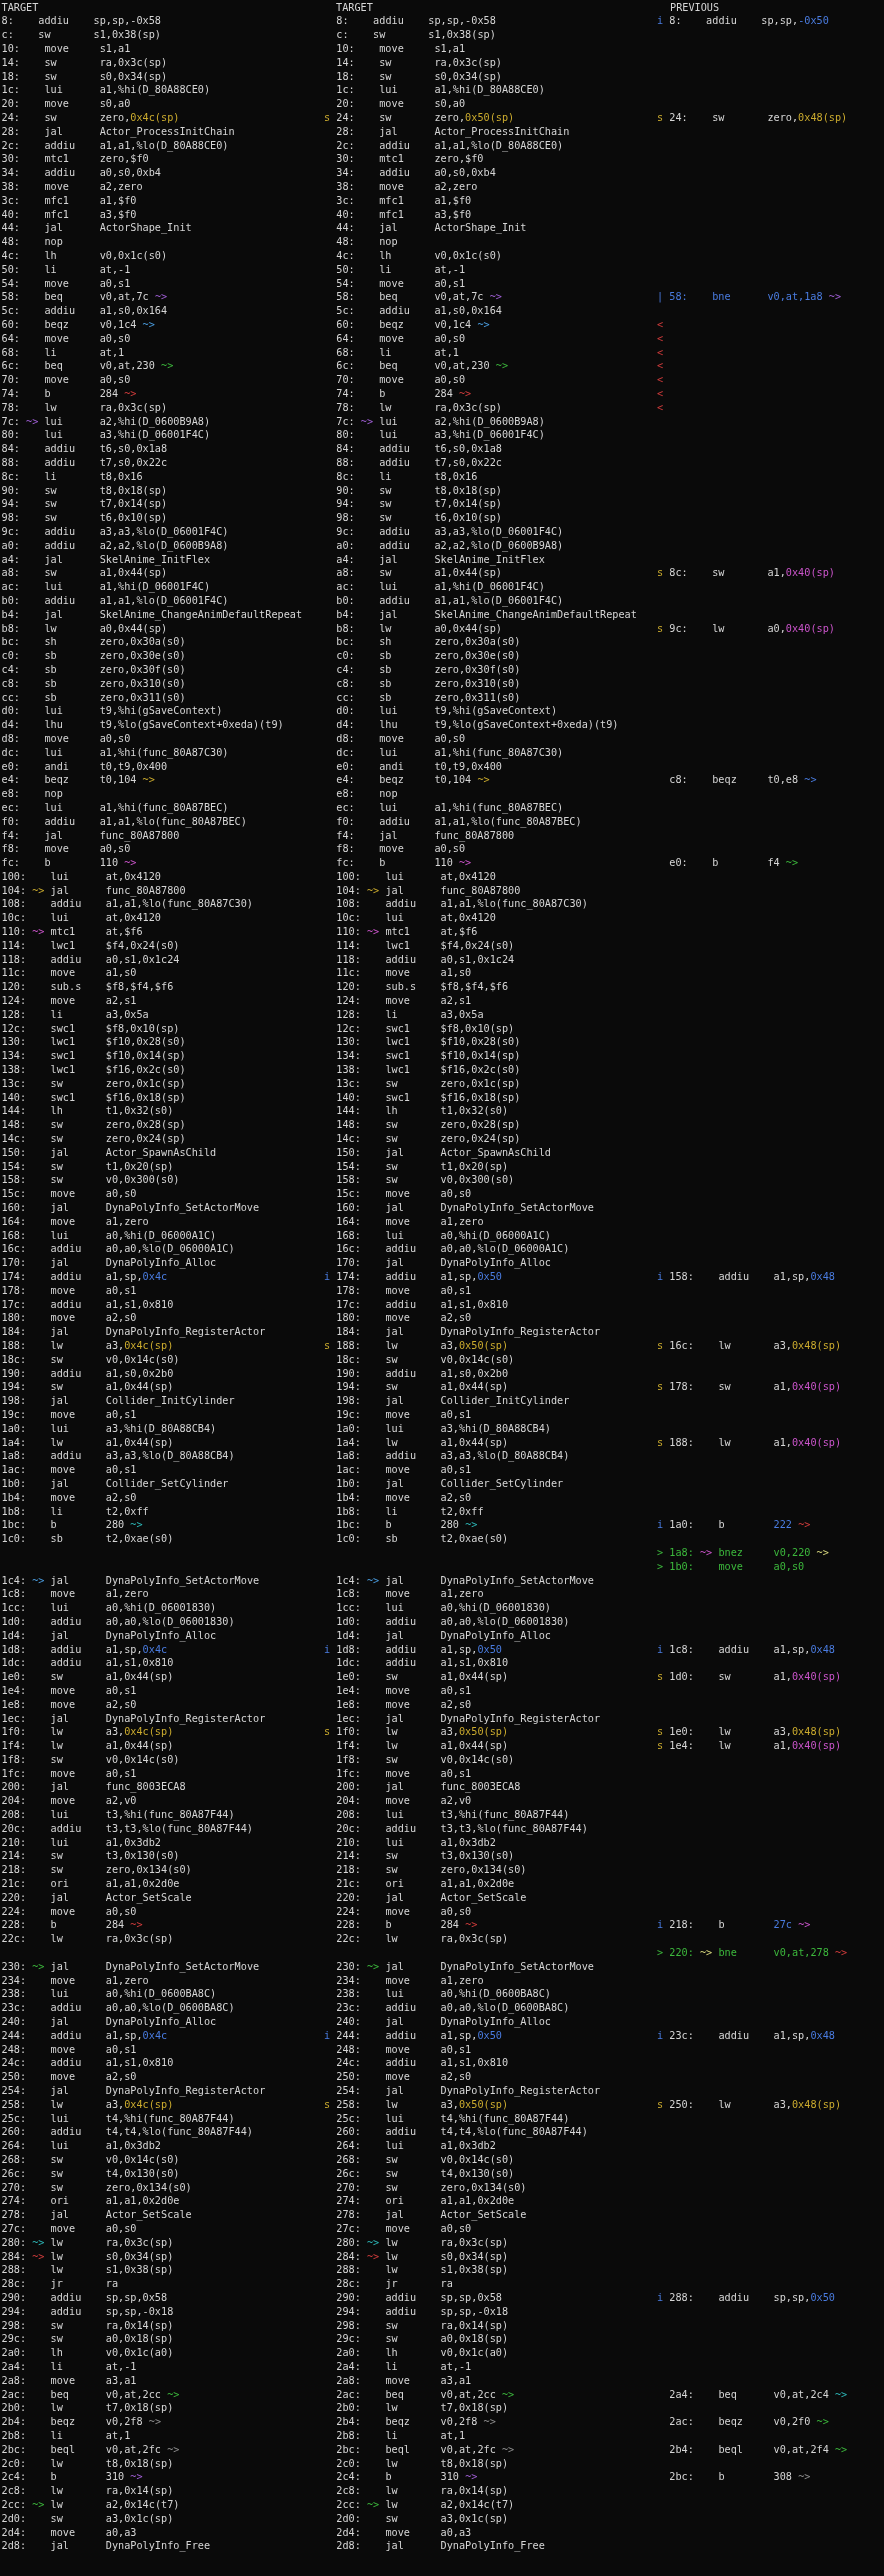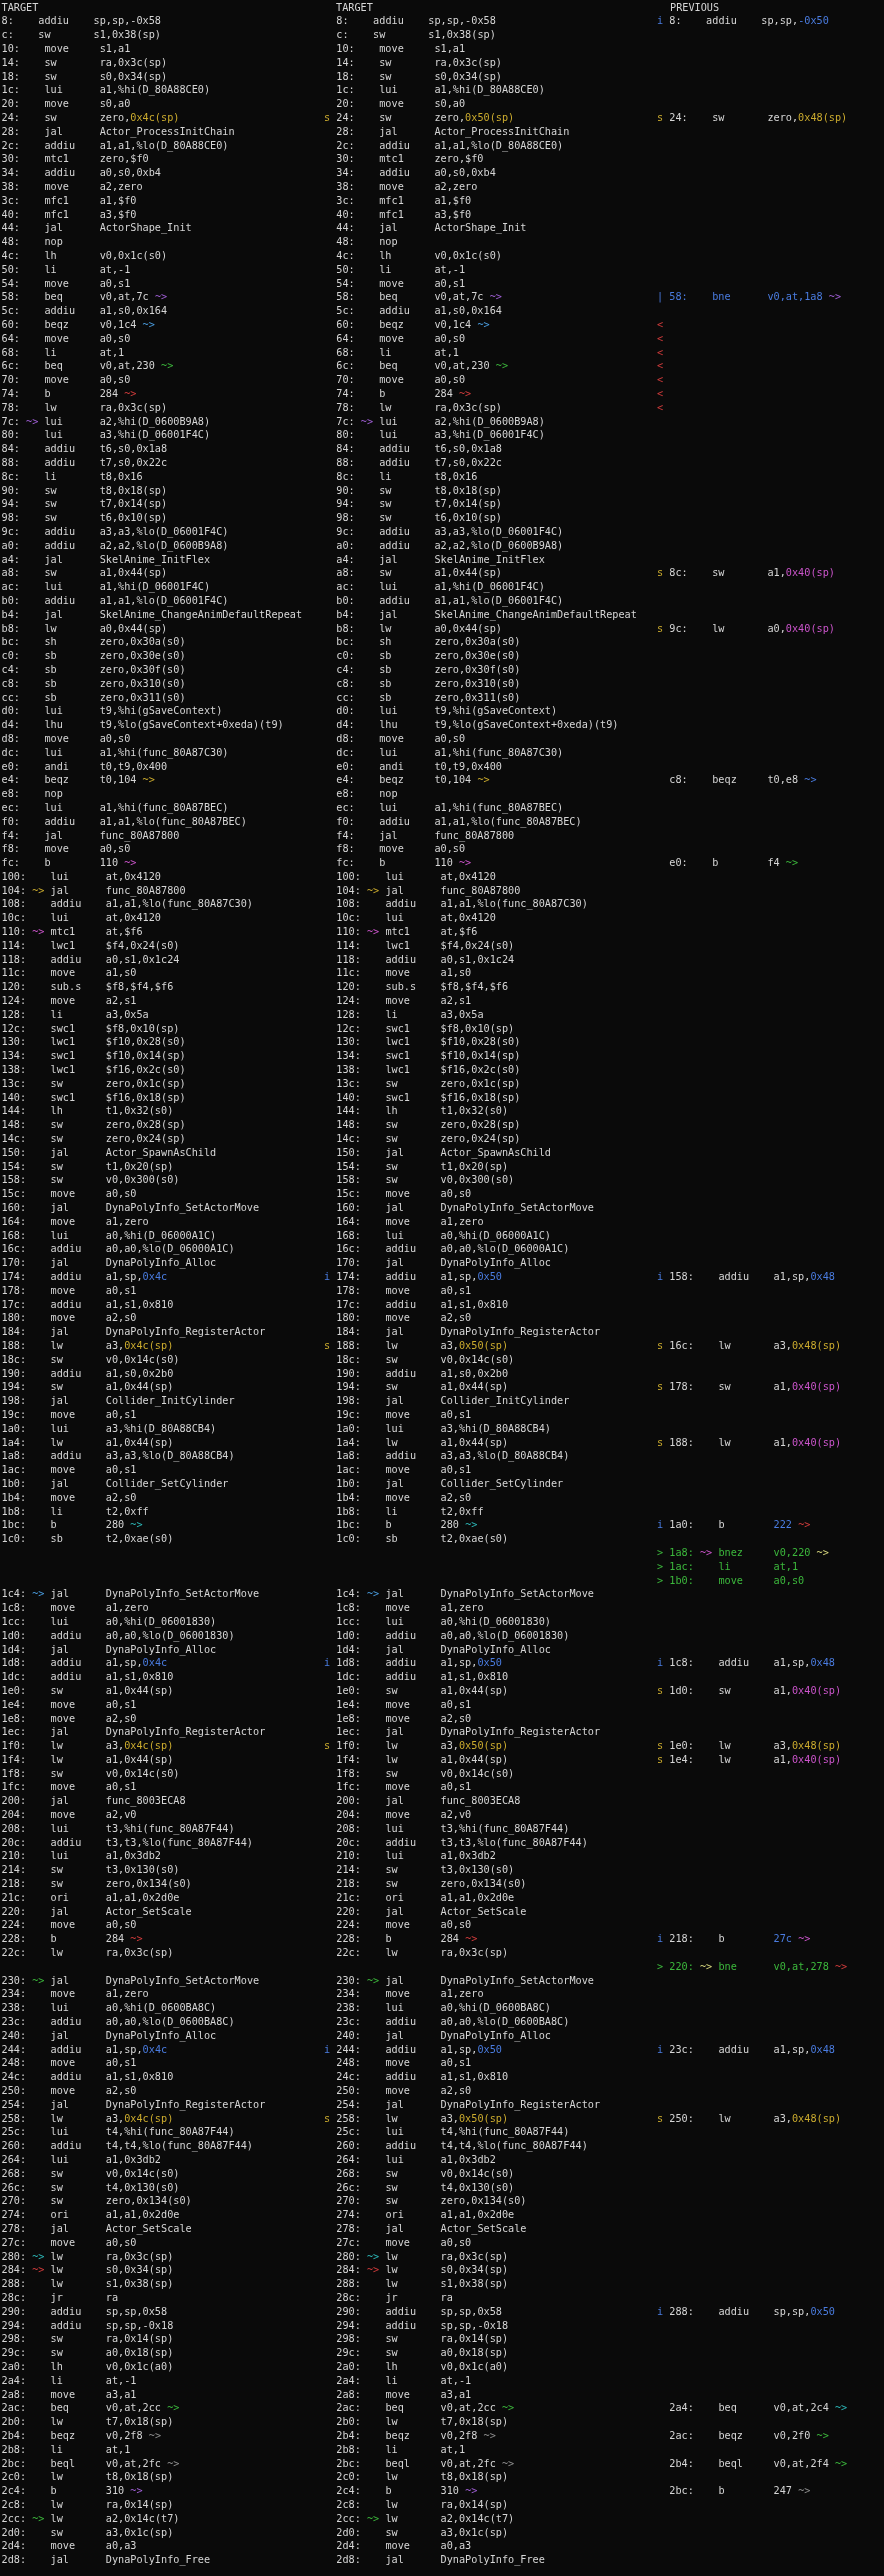--- a/index.html
+++ b/index.html
@@ -482,23 +482,20 @@
         <span class="line col-p"><span style="color:#4a7ce0">i</span><span style="color:#d6d6d6"> </span><span style="color:#d6d6d6">1a0:</span><span style="color:#d6d6d6">    </span><span style="color:#d6d6d6">b        </span><span style="color:#4a7ce0">222</span><span style="color:#d6d6d6"> </span><span style="color:#d23c3c">~&gt;</span></span>
       </div>
       <div class="row">
         <span class="line col-t"><span style="color:#d6d6d6">1c0:</span><span style="color:#d6d6d6">    </span><span style="color:#d6d6d6">sb       </span><span style="color:#d6d6d6">t2,0xae(s0)</span></span>
         <span class="line col-c"><span style="color:#d6d6d6">  </span><span style="color:#d6d6d6">1c0:</span><span style="color:#d6d6d6">    </span><span style="color:#d6d6d6">sb       </span><span style="color:#d6d6d6">t2,0xae(s0)</span></span>
       </div>
       <div class="row">
         <span class="line col-p"><span style="color:#3cb83c">&gt;</span><span style="color:#d6d6d6"> </span><span style="color:#3cb83c">1a8:</span><span style="color:#d6d6d6"> </span><span style="color:#cc55cc">~&gt;</span><span style="color:#d6d6d6"> </span><span style="color:#3cb83c">bnez     </span><span style="color:#3cb83c">v0,220</span><span style="color:#d6d6d6"> </span><span style="color:#d8d87e">~&gt;</span></span>
       </div>
       <div class="row">
-        <span class="line col-p"><span style="color:#3cb83c">&gt;</span><span style="color:#d6d6d6"> </span><span style="color:#3cb83c">1ac:</span><span style="color:#d6d6d6">    </span><span style="color:#3cb83c">li       </span><span style="color:#3cb83c">at,1</span></span>
-      </div>
-      <div class="row">
         <span class="line col-p"><span style="color:#3cb83c">&gt;</span><span style="color:#d6d6d6"> </span><span style="color:#3cb83c">1b0:</span><span style="color:#d6d6d6">    </span><span style="color:#3cb83c">move     </span><span style="color:#3cb83c">a0,s0</span></span>
       </div>
       <div class="row">
         <span class="line col-t"><span style="color:#d6d6d6">1c4:</span><span style="color:#d6d6d6"> </span><span style="color:#4a9de0">~&gt;</span><span style="color:#d6d6d6"> </span><span style="color:#d6d6d6">jal      </span><span style="color:#d6d6d6">DynaPolyInfo_SetActorMove</span></span>
         <span class="line col-c"><span style="color:#d6d6d6">  </span><span style="color:#d6d6d6">1c4:</span><span style="color:#d6d6d6"> </span><span style="color:#4a9de0">~&gt;</span><span style="color:#d6d6d6"> </span><span style="color:#d6d6d6">jal      </span><span style="color:#d6d6d6">DynaPolyInfo_SetActorMove</span></span>
       </div>
       <div class="row">
         <span class="line col-t"><span style="color:#d6d6d6">1c8:</span><span style="color:#d6d6d6">    </span><span style="color:#d6d6d6">move     </span><span style="color:#d6d6d6">a1,zero</span></span>
         <span class="line col-c"><span style="color:#d6d6d6">  </span><span style="color:#d6d6d6">1c8:</span><span style="color:#d6d6d6">    </span><span style="color:#d6d6d6">move     </span><span style="color:#d6d6d6">a1,zero</span></span>
       </div>
@@ -760,21 +757,21 @@
         <span class="line col-c"><span style="color:#d6d6d6">  </span><span style="color:#d6d6d6">2bc:</span><span style="color:#d6d6d6">    </span><span style="color:#d6d6d6">beql     </span><span style="color:#d6d6d6">v0,at,2fc</span><span style="color:#d6d6d6"> </span><span style="color:#8f8f8f">~&gt;</span></span>
         <span class="line col-p"><span style="color:#d6d6d6">  </span><span style="color:#d6d6d6">2b4:</span><span style="color:#d6d6d6">    </span><span style="color:#d6d6d6">beql     </span><span style="color:#d6d6d6">v0,at,2f4</span><span style="color:#d6d6d6"> </span><span style="color:#3cb83c">~&gt;</span></span>
       </div>
       <div class="row">
         <span class="line col-t"><span style="color:#d6d6d6">2c0:</span><span style="color:#d6d6d6">    </span><span style="color:#d6d6d6">lw       </span><span style="color:#d6d6d6">t8,0x18(sp)</span></span>
         <span class="line col-c"><span style="color:#d6d6d6">  </span><span style="color:#d6d6d6">2c0:</span><span style="color:#d6d6d6">    </span><span style="color:#d6d6d6">lw       </span><span style="color:#d6d6d6">t8,0x18(sp)</span></span>
       </div>
       <div class="row">
         <span class="line col-t"><span style="color:#d6d6d6">2c4:</span><span style="color:#d6d6d6">    </span><span style="color:#d6d6d6">b        </span><span style="color:#d6d6d6">310</span><span style="color:#d6d6d6"> </span><span style="color:#a05fd6">~&gt;</span></span>
         <span class="line col-c"><span style="color:#d6d6d6">  </span><span style="color:#d6d6d6">2c4:</span><span style="color:#d6d6d6">    </span><span style="color:#d6d6d6">b        </span><span style="color:#d6d6d6">310</span><span style="color:#d6d6d6"> </span><span style="color:#a05fd6">~&gt;</span></span>
-        <span class="line col-p"><span style="color:#d6d6d6">  </span><span style="color:#d6d6d6">2bc:</span><span style="color:#d6d6d6">    </span><span style="color:#d6d6d6">b        </span><span style="color:#d6d6d6">247</span><span style="color:#d6d6d6"> </span><span style="color:#8f8f8f">~&gt;</span></span>
+        <span class="line col-p"><span style="color:#d6d6d6">  </span><span style="color:#d6d6d6">2bc:</span><span style="color:#d6d6d6">    </span><span style="color:#d6d6d6">b        </span><span style="color:#d6d6d6">308</span><span style="color:#d6d6d6"> </span><span style="color:#8f8f8f">~&gt;</span></span>
       </div>
       <div class="row">
         <span class="line col-t"><span style="color:#d6d6d6">2c8:</span><span style="color:#d6d6d6">    </span><span style="color:#d6d6d6">lw       </span><span style="color:#d6d6d6">ra,0x14(sp)</span></span>
         <span class="line col-c"><span style="color:#d6d6d6">  </span><span style="color:#d6d6d6">2c8:</span><span style="color:#d6d6d6">    </span><span style="color:#d6d6d6">lw       </span><span style="color:#d6d6d6">ra,0x14(sp)</span></span>
       </div>
       <div class="row">
         <span class="line col-t"><span style="color:#d6d6d6">2cc:</span><span style="color:#d6d6d6"> </span><span style="color:#3cb83c">~&gt;</span><span style="color:#d6d6d6"> </span><span style="color:#d6d6d6">lw       </span><span style="color:#d6d6d6">a2,0x14c(t7)</span></span>
         <span class="line col-c"><span style="color:#d6d6d6">  </span><span style="color:#d6d6d6">2cc:</span><span style="color:#d6d6d6"> </span><span style="color:#3cb83c">~&gt;</span><span style="color:#d6d6d6"> </span><span style="color:#d6d6d6">lw       </span><span style="color:#d6d6d6">a2,0x14c(t7)</span></span>
       </div>
       <div class="row">

